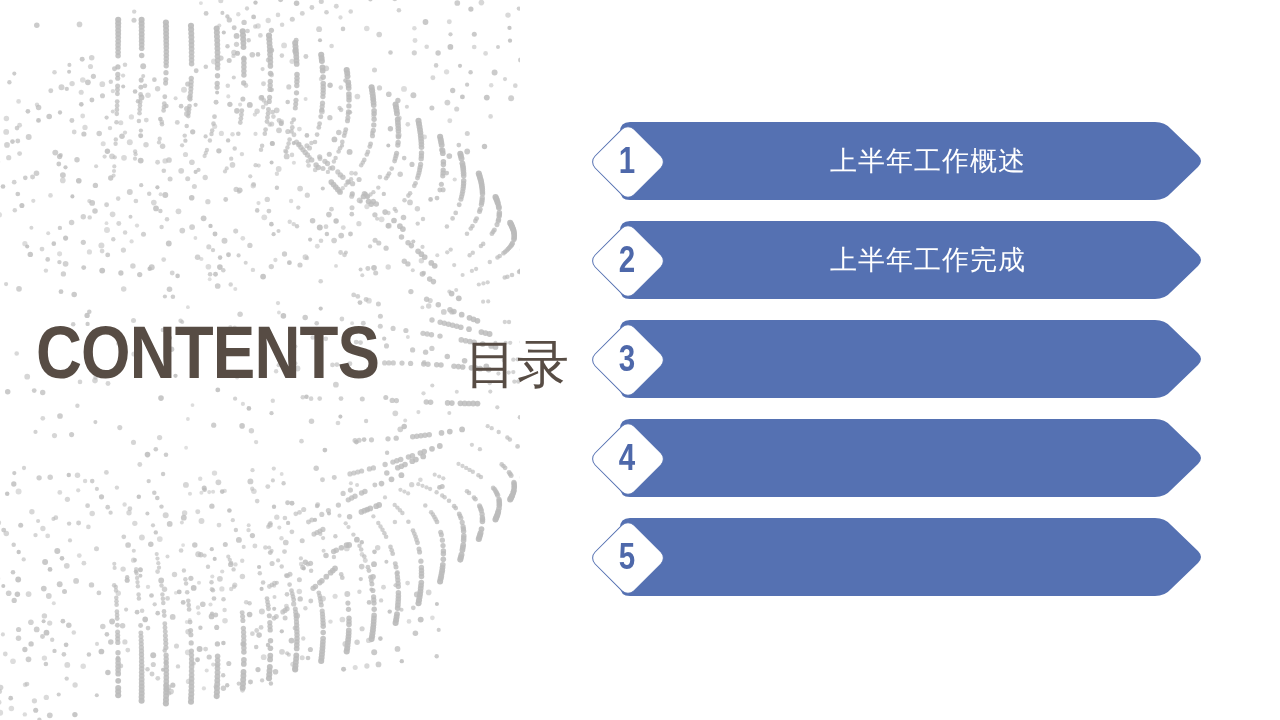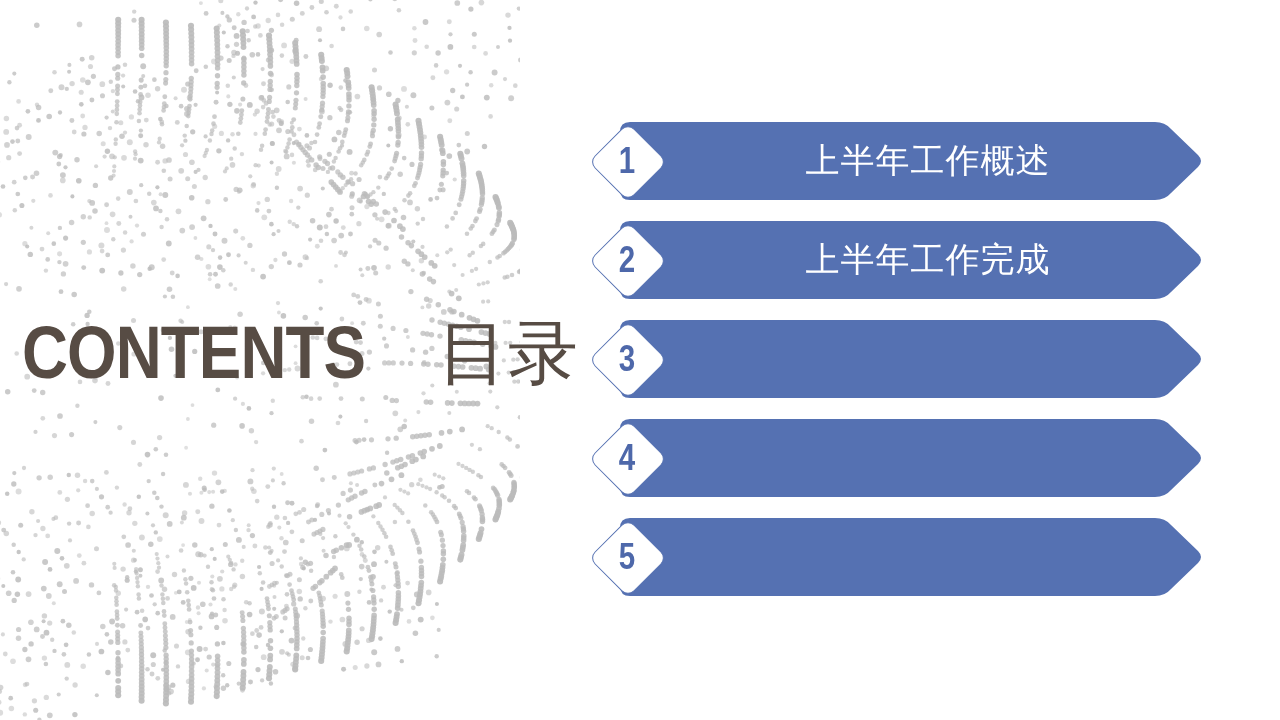--- a/index.html
+++ b/index.html
@@ -24,43 +24,44 @@
     left: 0;
     top: 0;
     width: 520px;
     height: 720px;
     pointer-events: none;
   }
 
   
   #title-block {
     position: absolute;
-    left: 22px;
+    left: 36px;
     top: 316px;
     display: flex;
-    align-items: center;
+    align-items: flex-end;
     white-space: nowrap;
+    gap: 24px;
   }
   #title-en {
     font-family: "Liberation Sans Narrow", "Liberation Sans", sans-serif;
     font-weight: 700;
     font-size: 74px;
     letter-spacing: -1px;
     line-height: 1;
     color: #574C44;
     transform: scaleX(0.86);
     transform-origin: left bottom;
   }
   #title-cn {
     font-family: "DejaVu Sans", sans-serif;
     font-weight: 400;
-    font-size: 70px;
+    font-size: 52px;
     line-height: 1;
     color: #574C44;
-    margin-left: 17px;
+    margin-left: 6px;
   }
 
   
   #contents-list {
     position: absolute;
     left: 593px;
     top: 122px;
     width: 610px;
   }
   .contents-row {
@@ -82,21 +83,21 @@
   .banner-label {
     position: absolute;
     left: 135px;
     top: 0;
     width: 400px;
     height: 78px;
     display: flex;
     align-items: center;
     justify-content: center;
     font-family: "DejaVu Sans", sans-serif;
-    font-size: 34px;
+    font-size: 27px;
     font-weight: 400;
     letter-spacing: 1px;
     color: #ffffff;
     pointer-events: none;
   }
 
   .badge {
     position: absolute;
     left: 0;
     top: 5px;

